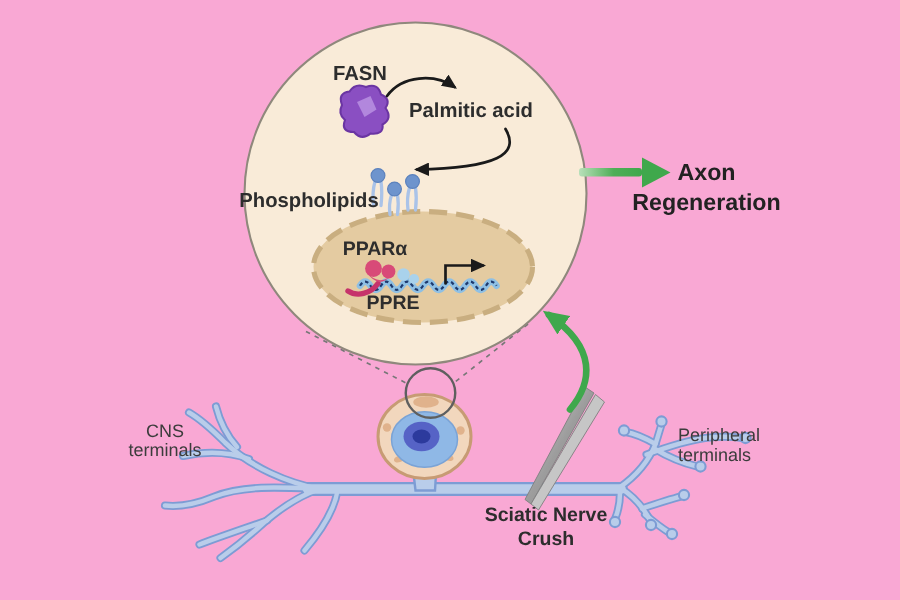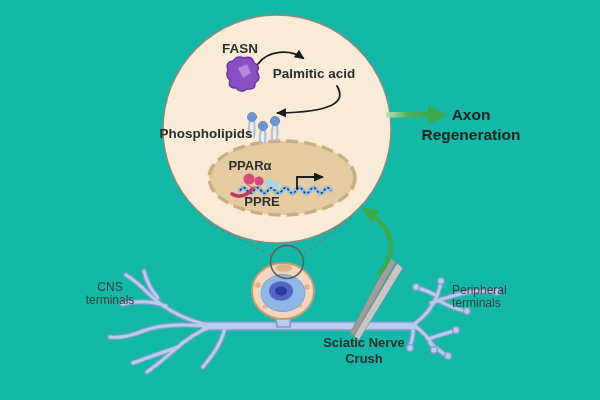--- a/index.html
+++ b/index.html
@@ -1,16 +1,16 @@
 <!DOCTYPE html>
 <html><head>
 <meta charset="utf-8">
 <style>
   html,body{margin:0;padding:0;background:#ffffff;}
-  .canvas{position:relative;width:600px;height:400px;background:#14b8a6;overflow:hidden;
+  .canvas{position:relative;width:600px;height:400px;background:#f9a8d4;overflow:hidden;
           font-family:"Liberation Sans","DejaVu Sans",sans-serif;}
   svg{position:absolute;top:0;left:0;}
   text{fill:#2d2d2d;}
   .lbl-bold{font-weight:bold;font-size:13.5px;}
   .lbl-bold-sm{font-weight:bold;font-size:13px;}
   .lbl-big{font-weight:bold;font-size:15.5px;fill:#222;}
   .lbl-reg{font-size:12px;fill:#3c3c3c;font-weight:500;}
   .nerve-out{fill:none;stroke:#7d9cd4;stroke-linecap:round;stroke-linejoin:round;}
   .nerve-in{fill:none;stroke:#b9cdea;stroke-linecap:round;stroke-linejoin:round;}
   .blk-arrow{fill:none;stroke:#1a1a1a;stroke-width:1.8;stroke-linecap:round;}

